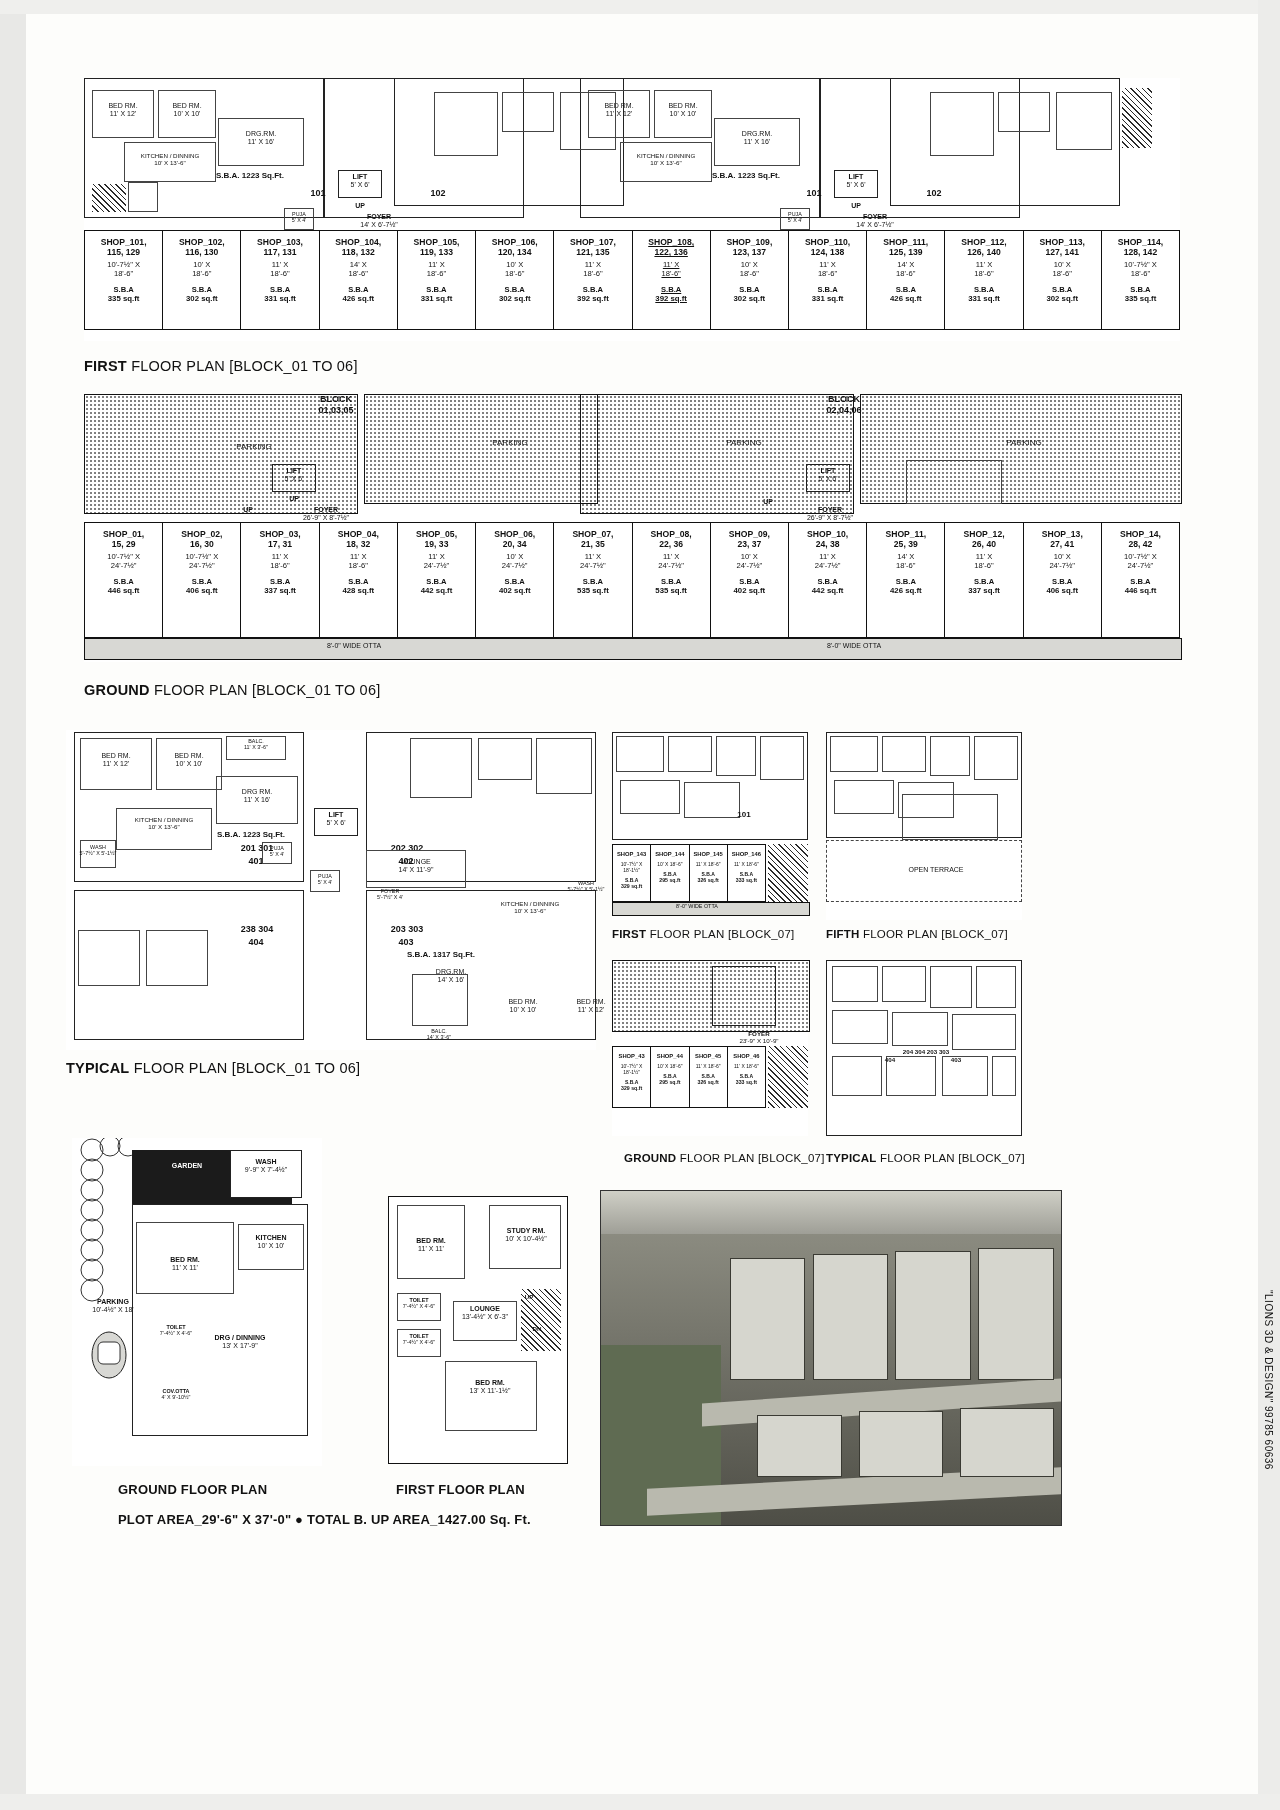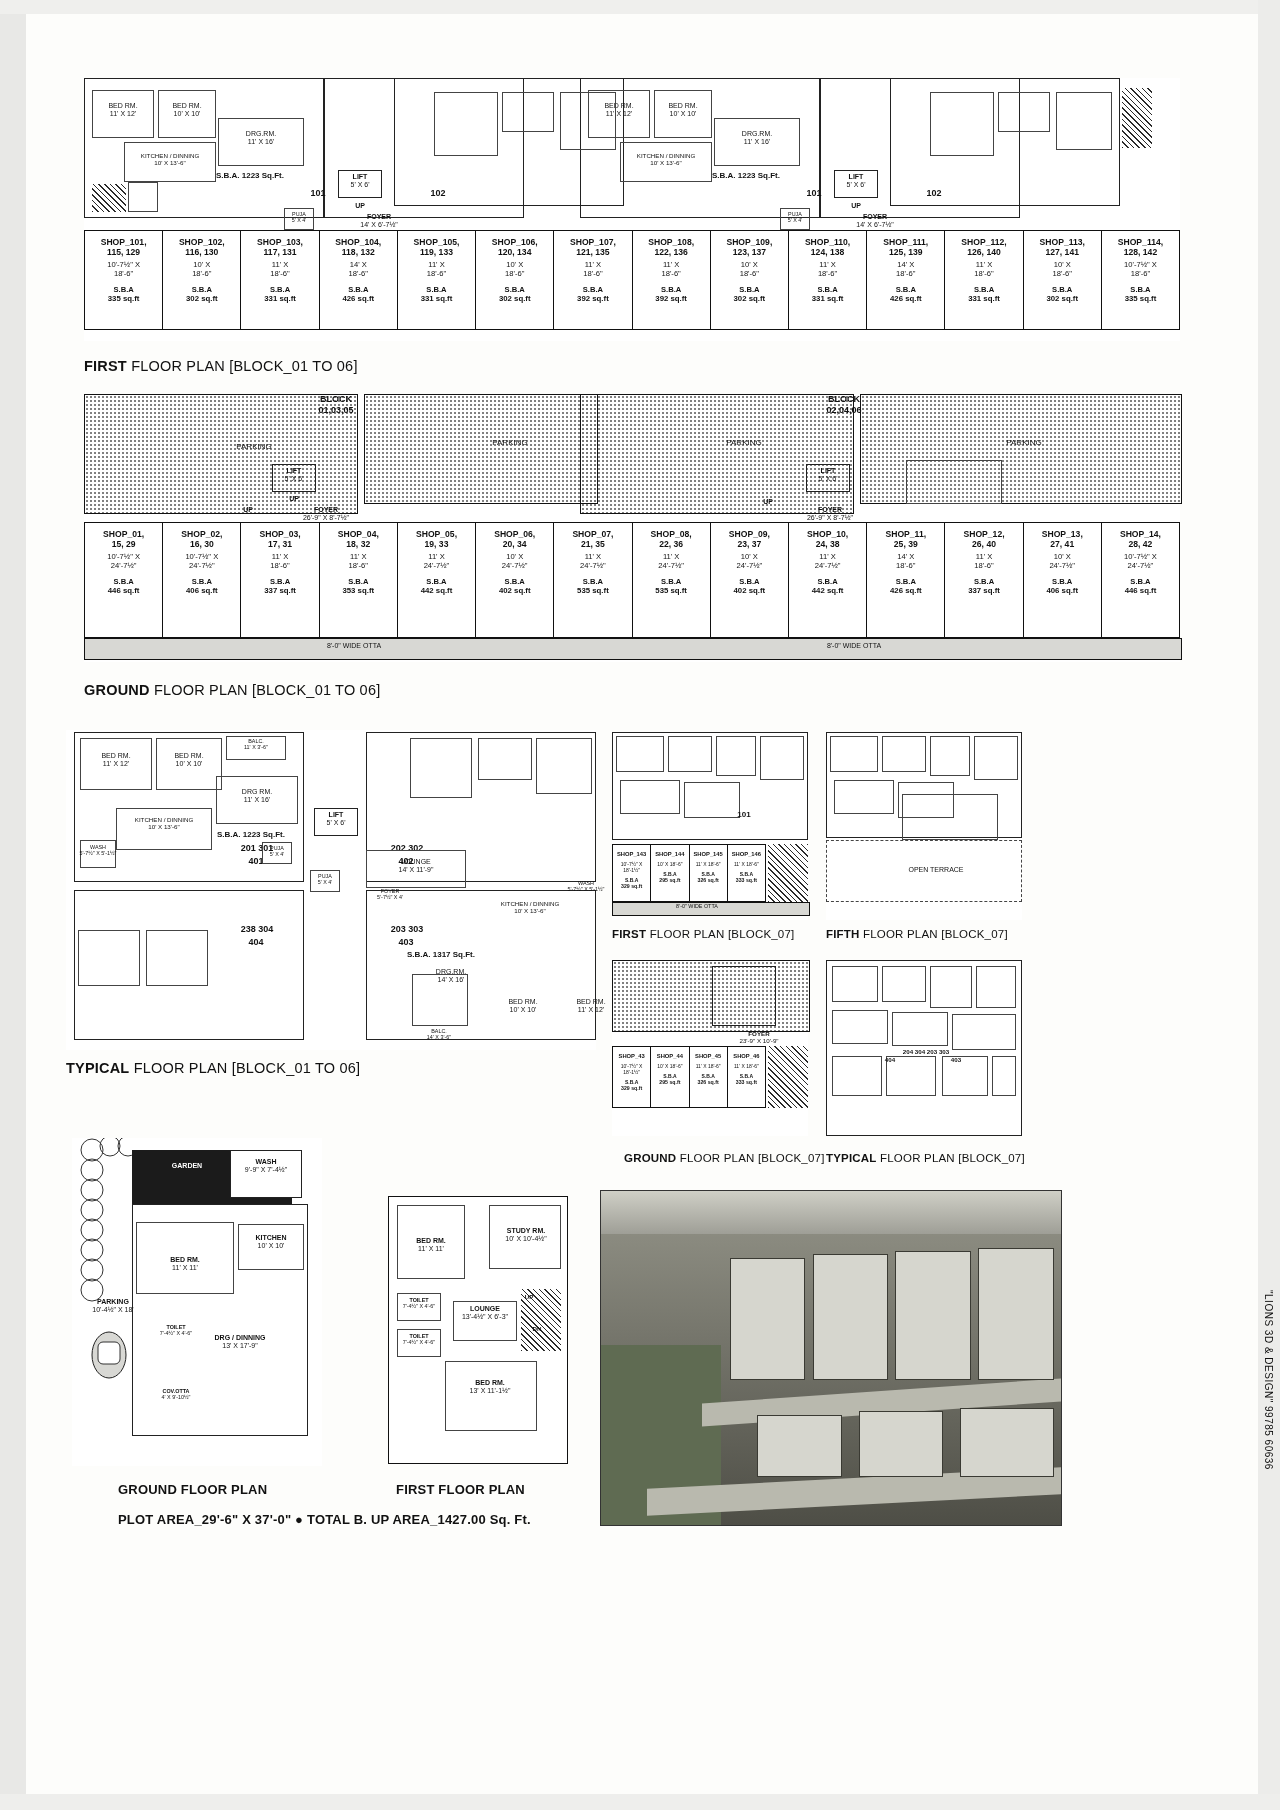--- a/index.html
+++ b/index.html
@@ -182,21 +182,21 @@
           <div class="dim">10' X<br>18'-6"</div>
           <div class="sba">S.B.A</div>
           <div class="area">302 sq.ft</div>
         </div>
         <div class="cell" style="flex: 1 1 0%;">
           <div class="nm">SHOP_107,<br>121, 135</div>
           <div class="dim">11' X<br>18'-6"</div>
           <div class="sba">S.B.A</div>
           <div class="area">392 sq.ft</div>
         </div>
-        <div class="cell" style="flex: 1 1 0%;">
+        <div class="cell" style="flex: 1 1 0%; text-decoration: underline;">
           <div class="nm">SHOP_108,<br>122, 136</div>
           <div class="dim">11' X<br>18'-6"</div>
           <div class="sba">S.B.A</div>
           <div class="area">392 sq.ft</div>
         </div>
         <div class="cell" style="flex: 1 1 0%;">
           <div class="nm">SHOP_109,<br>123, 137</div>
           <div class="dim">10' X<br>18'-6"</div>
           <div class="sba">S.B.A</div>
           <div class="area">302 sq.ft</div>
@@ -290,21 +290,21 @@
         <div class="cell" style="flex: 1 1 0%;">
           <div class="nm">SHOP_03,<br>17, 31</div>
           <div class="dim">11' X<br>18'-6"</div>
           <div class="sba">S.B.A</div>
           <div class="area">337 sq.ft</div>
         </div>
         <div class="cell" style="flex: 1 1 0%;">
           <div class="nm">SHOP_04,<br>18, 32</div>
           <div class="dim">11' X<br>18'-6"</div>
           <div class="sba">S.B.A</div>
-          <div class="area">353 sq.ft</div>
+          <div class="area">428 sq.ft</div>
         </div>
         <div class="cell" style="flex: 1 1 0%;">
           <div class="nm">SHOP_05,<br>19, 33</div>
           <div class="dim">11' X<br>24'-7½"</div>
           <div class="sba">S.B.A</div>
           <div class="area">442 sq.ft</div>
         </div>
         <div class="cell" style="flex: 1 1 0%;">
           <div class="nm">SHOP_06,<br>20, 34</div>
           <div class="dim">10' X<br>24'-7½"</div>

